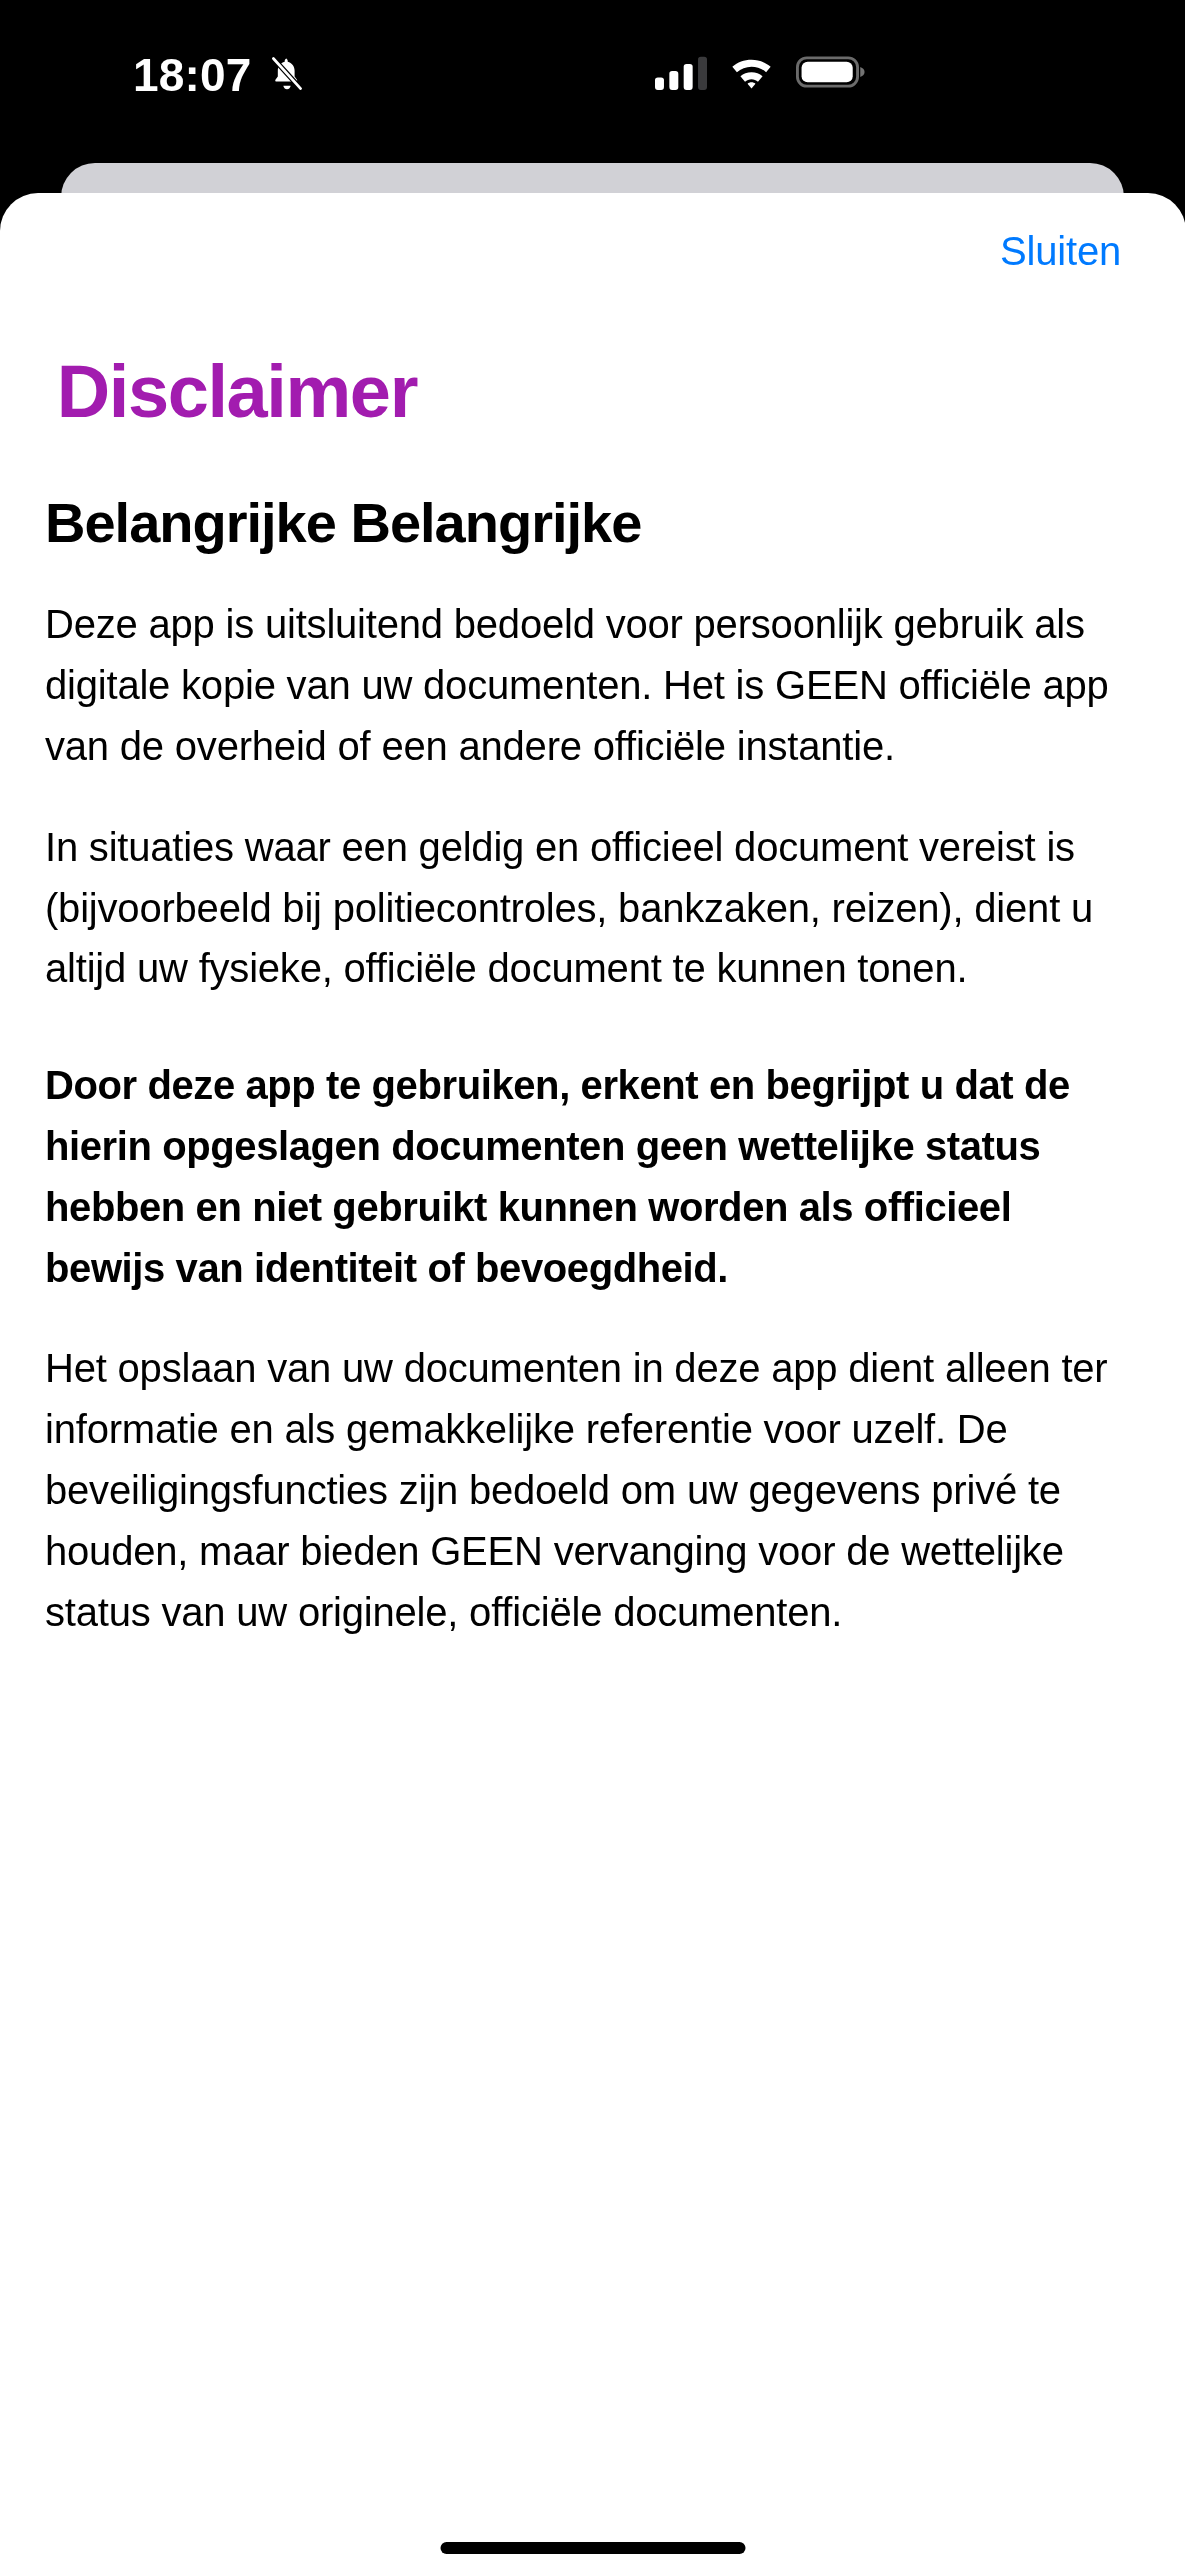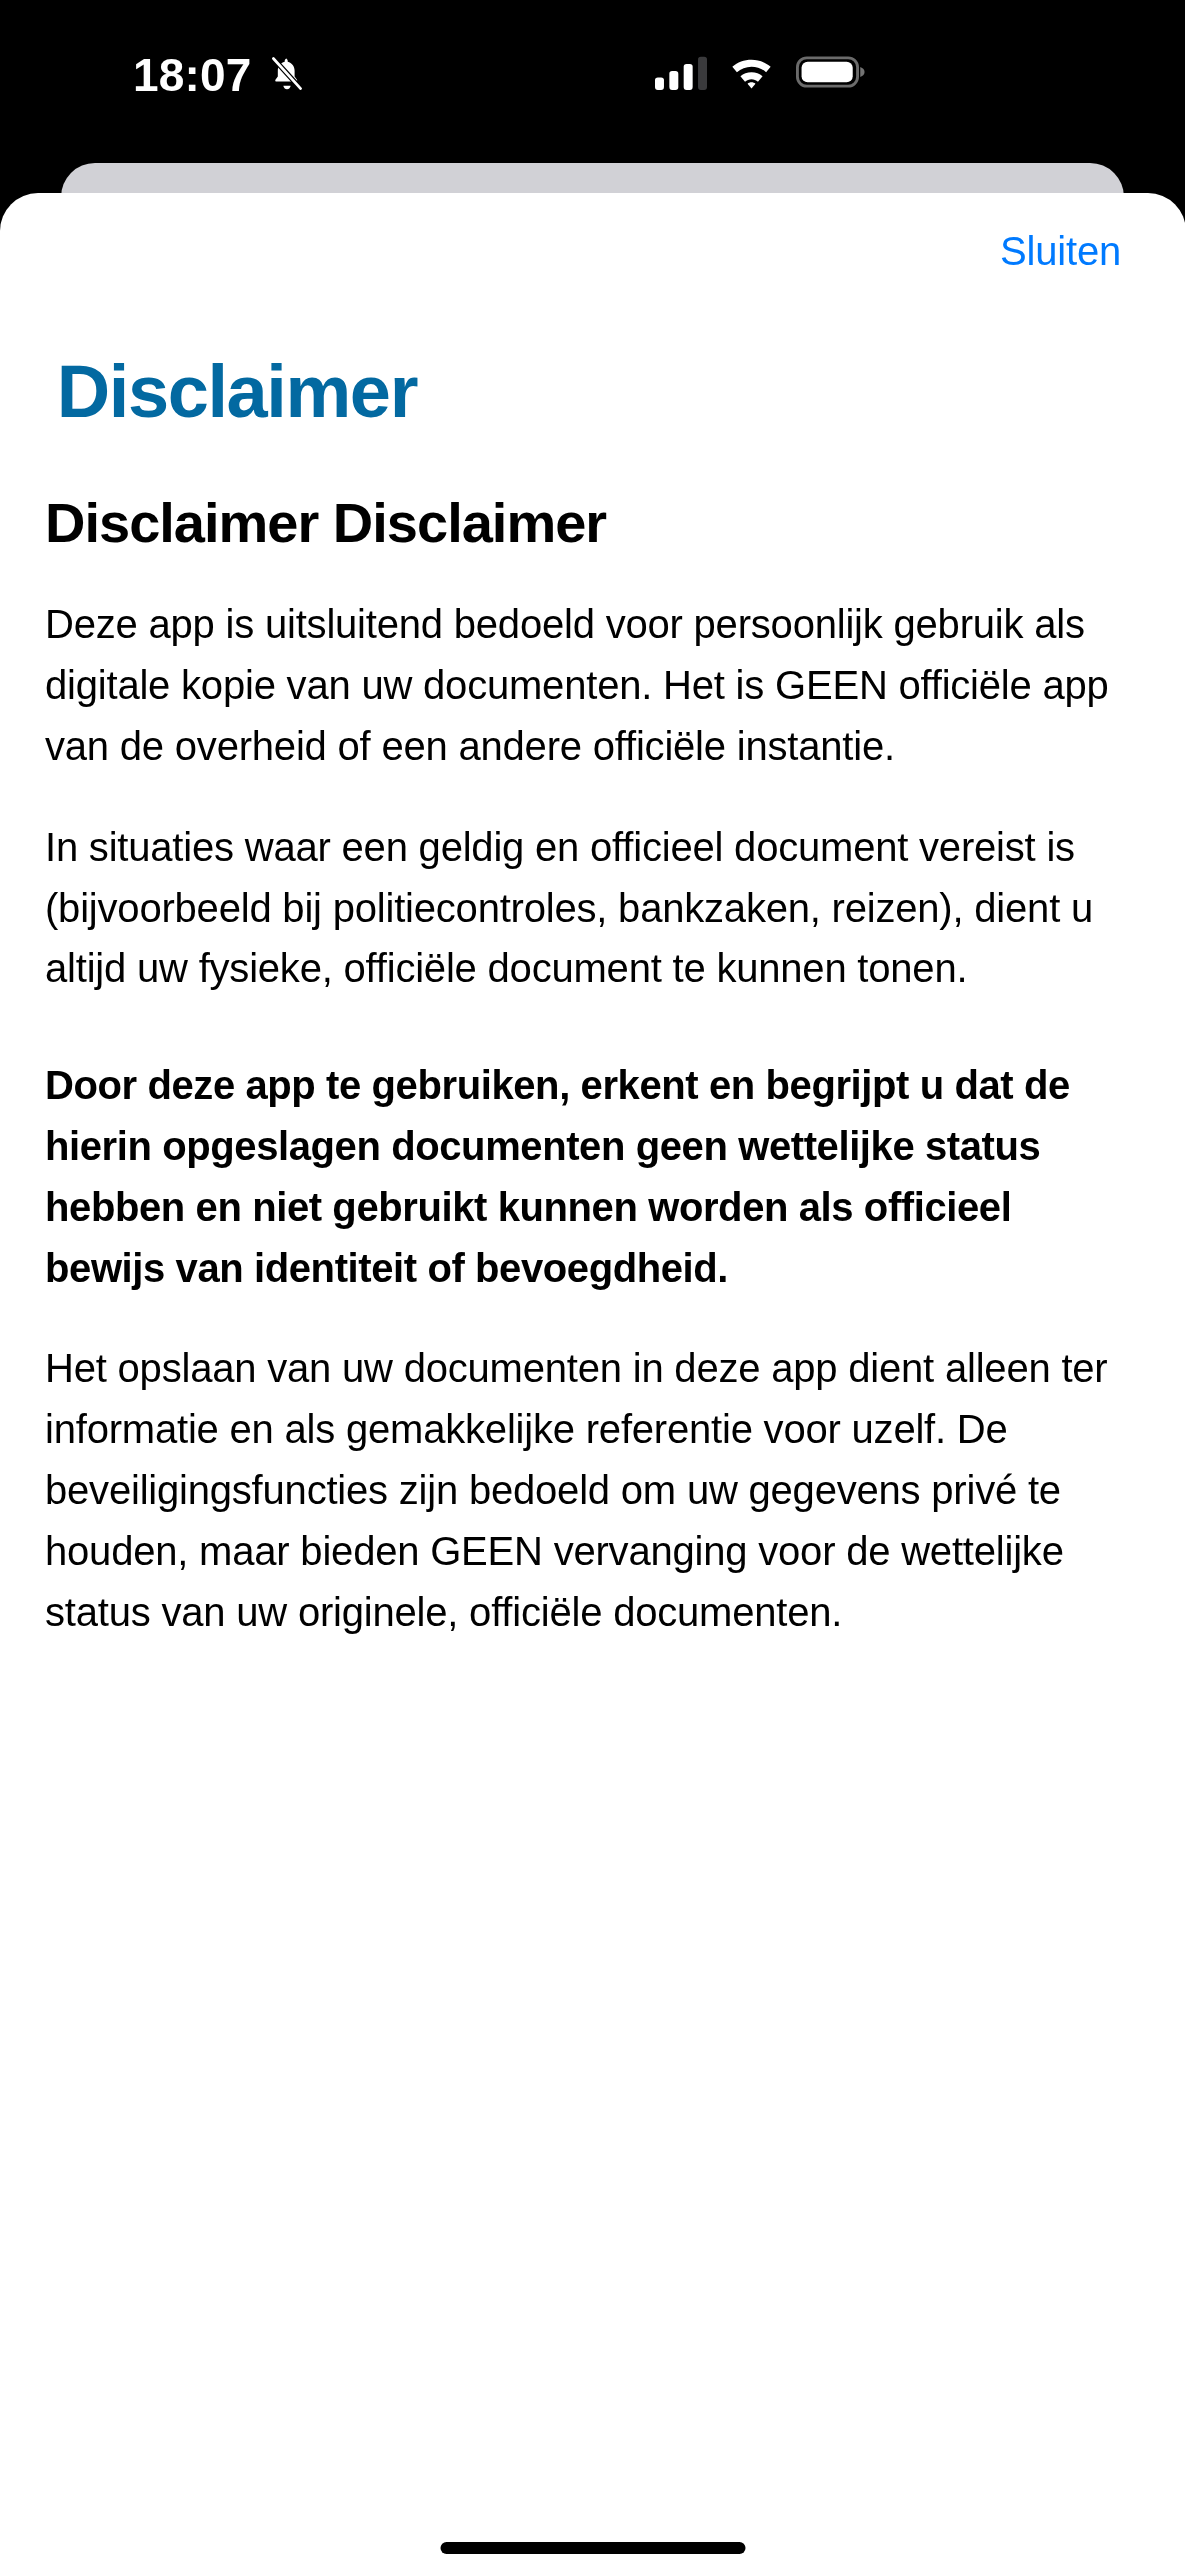--- a/index.html
+++ b/index.html
@@ -105,21 +105,21 @@
     padding:0;
   }
 
   .sheet-content {
     padding:0 67px 0 45px;
   }
 
   .page-title {
     font-size:74px;
     font-weight:700;
-    color:#0369a1;
+    color:#a21caf;
     letter-spacing:-1.4px;
     line-height:1.05;
     margin:30px 0 0 11.7px;
   }
 
   .section-heading {
     font-size:56px;
     font-weight:700;
     color:#000000;
     letter-spacing:-1px;
@@ -217,21 +217,21 @@
   <div class="sheet">
 
     <div class="sheet-toolbar">
       <button class="close-button">Sluiten</button>
     </div>
 
     <div class="sheet-content">
 
       <h1 class="page-title">Disclaimer</h1>
 
-      <h2 class="section-heading">Disclaimer Disclaimer</h2>
+      <h2 class="section-heading">Belangrijke Belangrijke</h2>
 
       <p class="body-paragraph">Deze app is uitsluitend bedoeld voor persoonlijk gebruik als digitale kopie van uw documenten. Het is GEEN officiële app van de overheid of een andere officiële instantie.</p>
 
 
       <p class="body-paragraph">In situaties waar een geldig en officieel document vereist is (bijvoorbeeld bij politiecontroles, bankzaken, reizen), dient u altijd uw fysieke, officiële document te kunnen tonen.</p>
 
       <p class="body-paragraph emphasis">Door deze app te gebruiken, erkent en begrijpt u dat de hierin opgeslagen documenten geen wettelijke status hebben en niet gebruikt kunnen worden als officieel bewijs van identiteit of bevoegdheid.</p>
 
       <p class="body-paragraph">Het opslaan van uw documenten in deze app dient alleen ter informatie en als gemakkelijke referentie voor uzelf. De beveiligingsfuncties zijn bedoeld om uw gegevens privé te houden, maar bieden GEEN vervanging voor de wettelijke status van uw originele, officiële documenten.</p>
 

